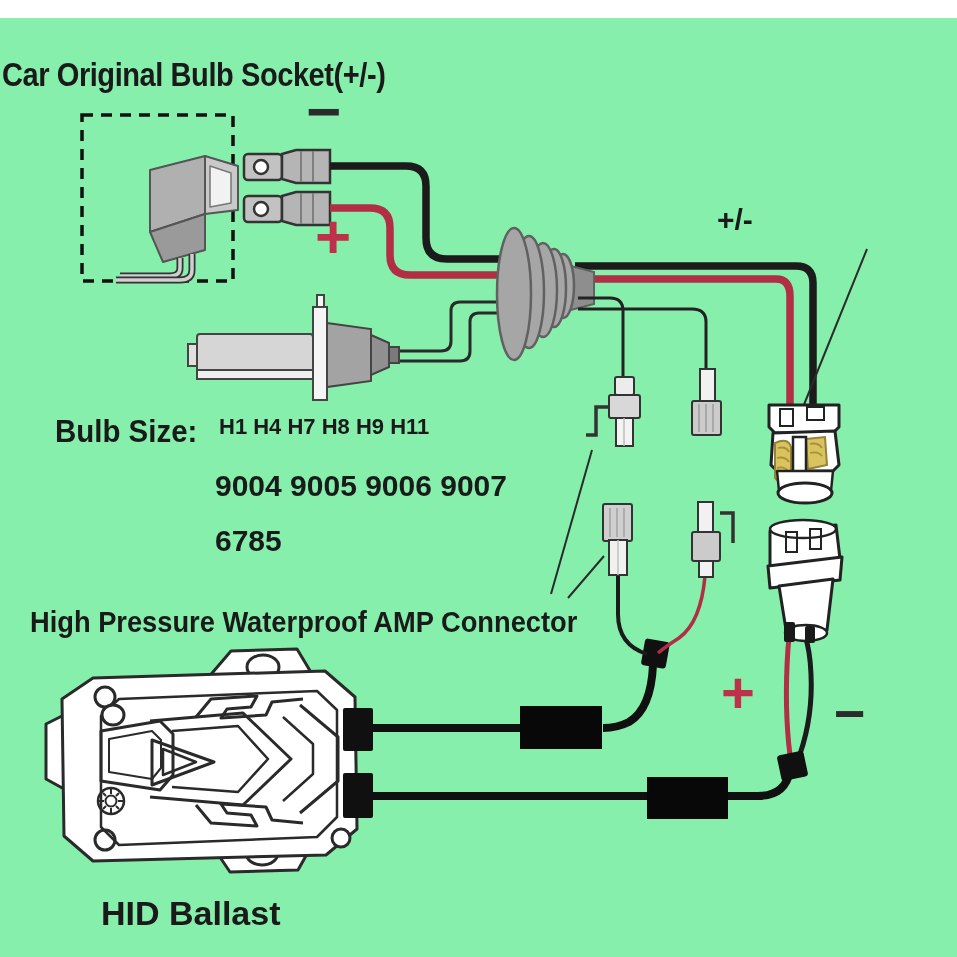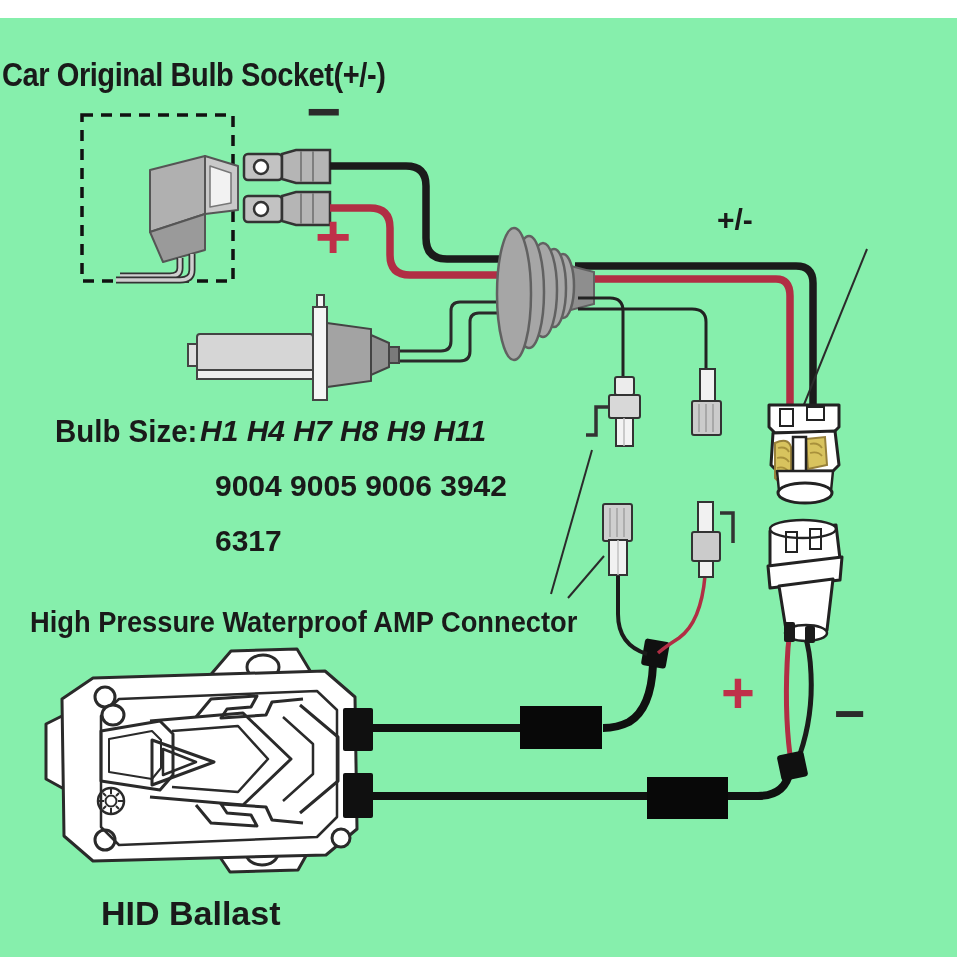--- a/index.html
+++ b/index.html
@@ -191,23 +191,23 @@
   <div class="sym blk" style="left:306px;top:64px;font-size:60px;">−</div>
 
   <div class="sym red" style="left:315px;top:188px;font-size:62px;">+</div>
 
 
   <div class="lbl pmrow" style="left:717px;top:187px;font-size:30px;">
     <span>+/-</span>
   </div>
 
   <div class="lbl" style="left:55px;top:398px;font-size:31px;transform:scaleX(.95);">Bulb Size:</div>
-  <div class="lbl" style="left:200px;top:398px;font-size:30px;font-style:italic;">H1 H4 H7 H8 H9 H11</div>
-  <div class="lbl" style="left:215px;top:453px;font-size:30px;">9004 9005 9006 3942</div>
-  <div class="lbl" style="left:215px;top:508px;font-size:30px;">6317</div>
+  <div class="lbl" style="left:219px;top:398px;font-size:22px;">H1 H4 H7 H8 H9 H11</div>
+  <div class="lbl" style="left:215px;top:453px;font-size:30px;">9004 9005 9006 9007</div>
+  <div class="lbl" style="left:215px;top:508px;font-size:30px;">6785</div>
 
   <div class="lbl" style="left:30px;top:590px;font-size:29px;transform:scaleX(.94);">High Pressure Waterproof AMP Connector</div>
 
   <div class="sym red" style="left:721px;top:646px;font-size:58px;">+</div>
 
   <div class="sym blk" style="left:834px;top:668px;font-size:54px;">−</div>
 
   <div class="lbl" style="left:101px;top:878px;font-size:34px;">HID Ballast</div>
 </div>
 

